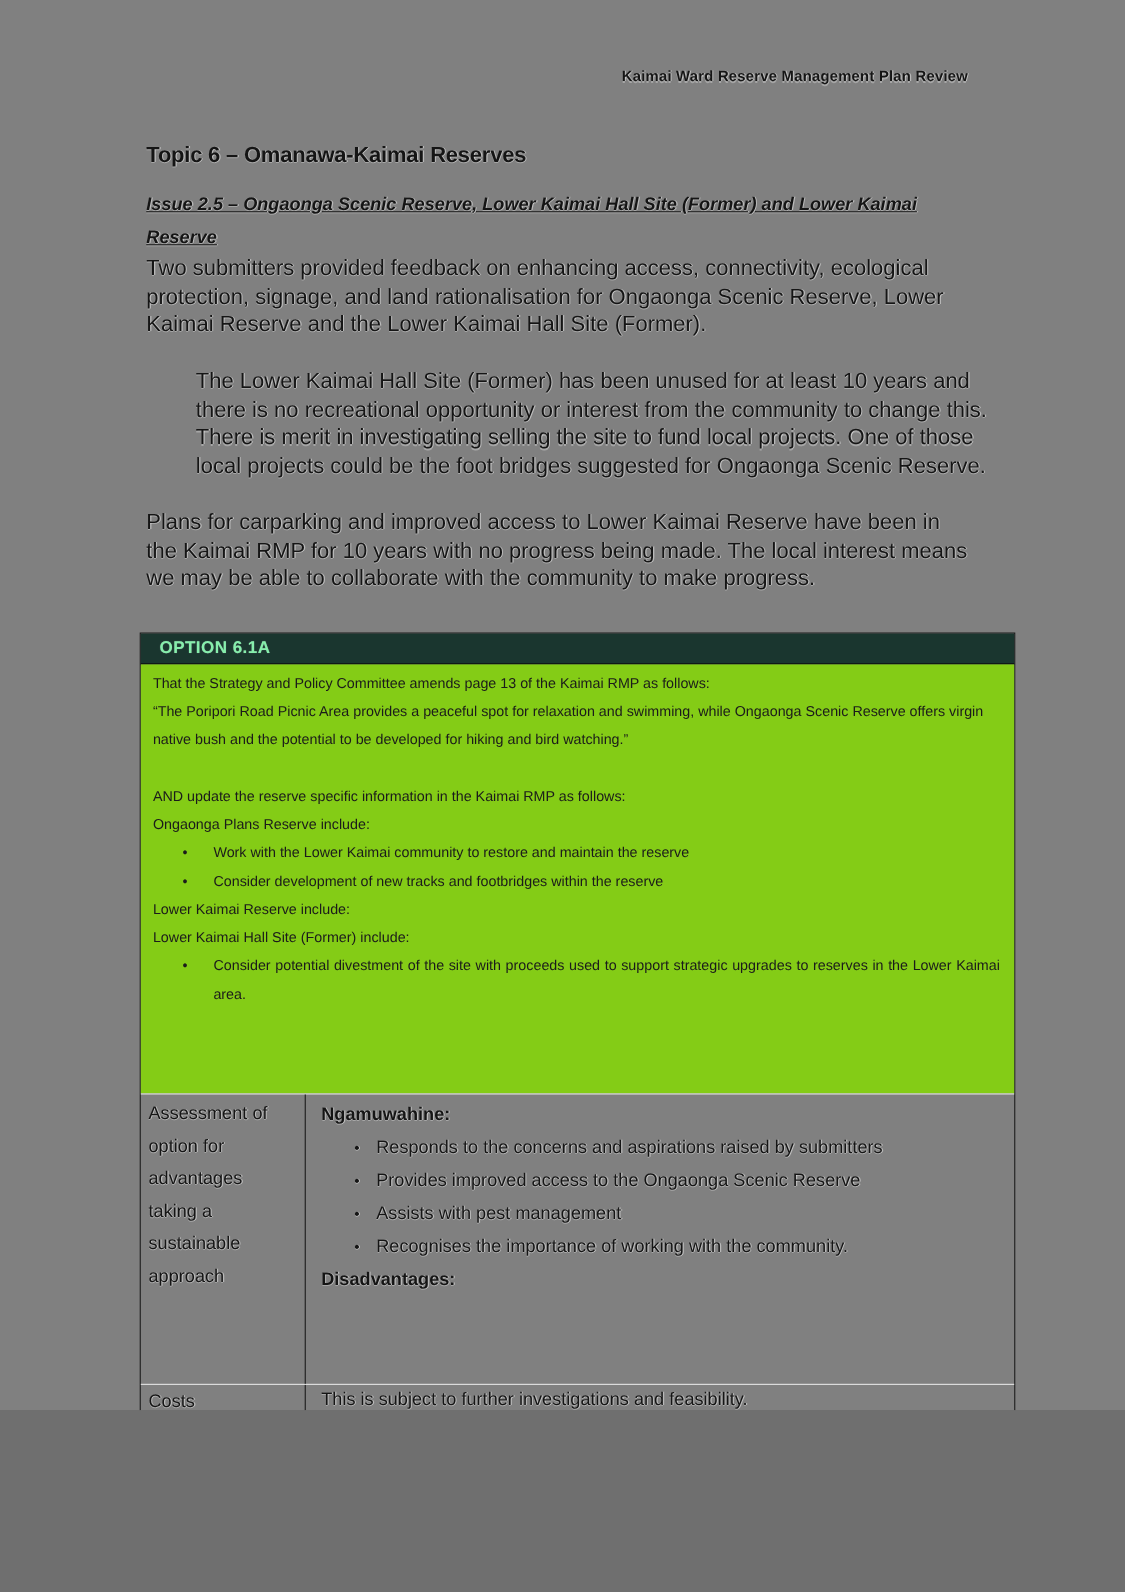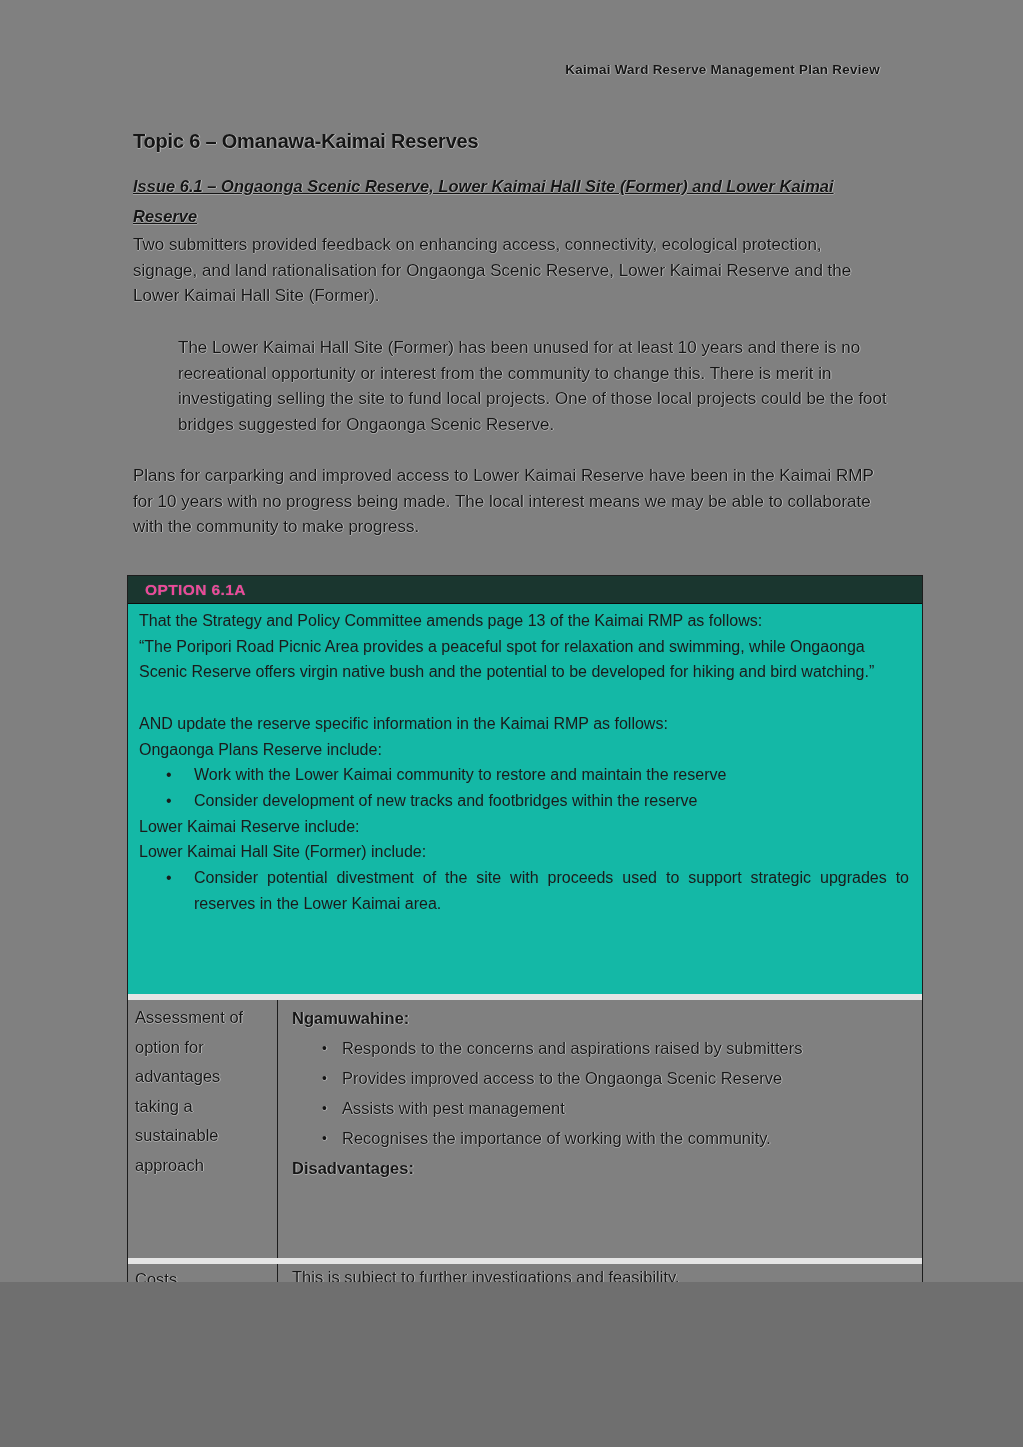--- a/index.html
+++ b/index.html
@@ -41,72 +41,72 @@
     width: 720px;
     font-size: 16.5px;
     font-style: italic;
     text-decoration: underline;
     line-height: 30px;
   }
   .body-para {
     position: absolute;
     left: 133px;
     width: 748px;
-    font-size: 17px;
+    font-size: 20px;
     line-height: 25.7px;
   }
   .para-1 { top: 232px; }
   .para-2 { top: 335px; margin-left: 45px; }
   .para-3 { top: 463px; }
 
   .option-table {
     position: absolute;
     top: 575px;
     left: 127px;
     width: 796px;
     border: 1px solid #1c1c1c;
   }
   .opt-header {
     height: 28px;
     background: #1a362f;
-    color: #ec4899;
+    color: #86efac;
     font-weight: bold;
     font-size: 15.5px;
     letter-spacing: 0.4px;
     display: flex;
     align-items: center;
     padding-left: 17px;
     border-bottom: 1px solid #0c0c0c;
     text-shadow: 0 0 1px rgba(255,255,255,0.35);
   }
   .opt-body {
     height: 390px;
-    background: #14b8a6;
+    background: #84cc16;
     color: #1b1b1b;
-    font-size: 16px;
+    font-size: 13px;
     line-height: 25.7px;
     padding: 4px 13px 0 11px;
     overflow: hidden;
   }
   .opt-body .spacer { height: 25.7px; }
   .opt-body ul, .assess-cell ul { list-style: none; }
   .opt-body li {
     position: relative;
     padding-left: 55px;
   }
   .opt-body li::before {
     content: "\2022";
     position: absolute;
     left: 27px;
   }
   .opt-body li.justify { text-align: justify; }
 
   .table-row {
     display: flex;
-    border-top: 6px solid #e5e5e5;
+    border-top: 1px solid #e5e5e5;
   }
   .row-assessment { height: 264px; }
   .row-costs { height: 27px; }
   .label-cell {
     width: 150px;
     flex: 0 0 150px;
     border-right: 1px solid #1c1c1c;
     padding: 3px 10px 0 7px;
     font-size: 16.5px;
     line-height: 29.5px;
@@ -145,21 +145,21 @@
 </style>
 </head>
 <body>
 
 <div class="sheet">
 
   <div class="doc-header fz">Kaimai Ward Reserve Management Plan Review</div>
 
   <h1 class="topic-heading fz">Topic 6 – Omanawa-Kaimai Reserves</h1>
 
-  <h2 class="issue-heading fz">Issue 6.1 – Ongaonga Scenic Reserve, Lower Kaimai Hall Site (Former) and Lower Kaimai Reserve</h2>
+  <h2 class="issue-heading fz">Issue 2.5 – Ongaonga Scenic Reserve, Lower Kaimai Hall Site (Former) and Lower Kaimai Reserve</h2>
 
   <p class="body-para para-1 fz">Two submitters provided feedback on enhancing access, connectivity, ecological protection, signage, and land rationalisation for Ongaonga Scenic Reserve, Lower Kaimai Reserve and the Lower Kaimai Hall Site (Former).</p>
 
   <p class="body-para para-2 fz">The Lower Kaimai Hall Site (Former) has been unused for at least 10 years and there is no recreational opportunity or interest from the community to change this. There is merit in investigating selling the site to fund local projects.  One of those local projects could be the foot bridges suggested for Ongaonga Scenic Reserve.</p>
 
   <p class="body-para para-3 fz">Plans for carparking and improved access to Lower Kaimai Reserve have been in the Kaimai RMP for 10 years with no progress being made. The local interest means we may be able to collaborate with the community to make progress.</p>
 
   <div class="option-table">
 
     <div class="opt-header">OPTION 6.1A</div>

